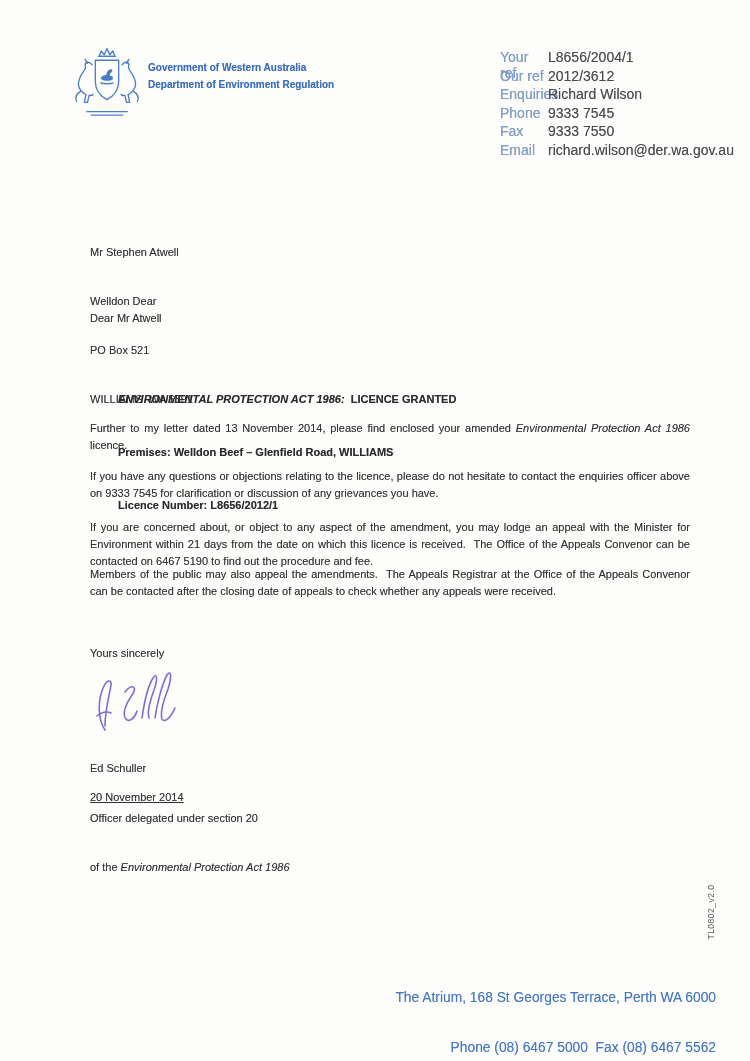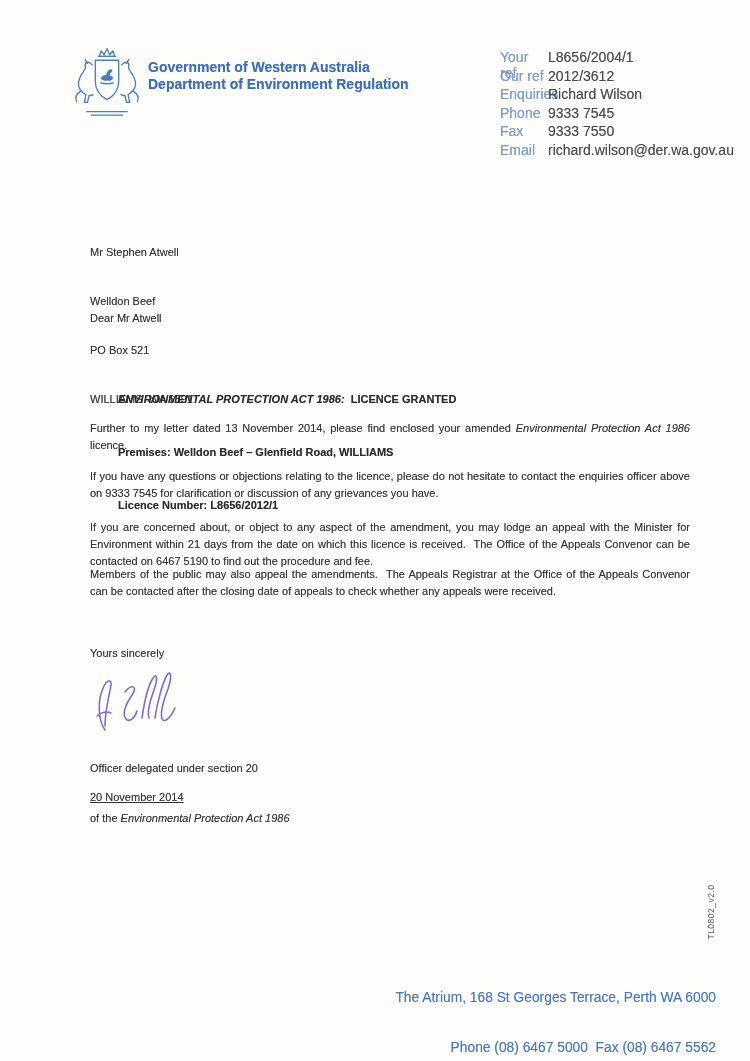--- a/index.html
+++ b/index.html
@@ -11,21 +11,21 @@
     background: #fdfdfc;
     overflow: hidden;
     font-family: "Liberation Sans", sans-serif;
     color: #333333;
   }
   .scan-text { text-shadow: 0 0 0.5px rgba(40,40,40,0.45); }
 
   
   .crest { position: absolute; left: 68px; top: 43px; }
   .org-block { position: absolute; left: 148px; top: 59px; line-height: 17px;
-               font-size: 14px; color: #3a6cc2; font-weight: bold;
+               font-size: 10px; color: #3a6cc2; font-weight: bold;
                text-shadow: 0 0 0.6px rgba(58,108,194,0.5); }
   .org-line1 .gov-prefix { font-weight: bold; }
 
   
   .refs { position: absolute; left: 500px; top: 49px; font-size: 14px; }
   .ref-row { display: flex; height: 18.6px; align-items: flex-start; }
   .ref-label { width: 48px; color: #7d9fd6; flex: 0 0 48px; }
   .ref-value { color: #4a4a4a; white-space: pre-wrap; }
 
   
@@ -115,21 +115,21 @@
       <span class="ref-value">9333 7550</span>
     </div>
     <div class="ref-row">
       <span class="ref-label">Email</span>
       <span class="ref-value">richard.wilson@der.wa.gov.au</span>
     </div>
   </div>
 
   <div class="abs recipient body-text scan-text">
     <div>Mr Stephen Atwell</div>
-    <div>Welldon Beef</div>
+    <div>Welldon Dear</div>
     <div>PO Box 521</div>
     <div>WILLIAMS  WA 6391</div>
   </div>
 
   <div class="abs salutation body-text scan-text">Dear Mr Atwell</div>
 
   <div class="abs subject body-text scan-text">
     <div><span class="act">ENVIRONMENTAL PROTECTION ACT 1986:</span><span>  LICENCE GRANTED</span></div>
     <div>Premises: Welldon Beef – Glenfield Road, WILLIAMS</div>
     <div>Licence Number: L8656/2012/1</div>
@@ -147,20 +147,21 @@
 
   <svg class="signature" width="95" height="70" viewBox="0 0 95 70" fill="none" stroke="#7b6fd4" stroke-width="1.6" stroke-linecap="round">
     <path d="M13,64 C6,54 5,34 12,20 C15,14 20,13 19,19 C18,26 13,44 13,60"></path>
     <path d="M5,50 C9,46 15,45 19,47"></path>
     <path d="M33,26 C40,17 46,21 40,29 C34,38 30,48 34,53 C37,57 43,52 45,45"></path>
     <path d="M50,52 C52,38 56,20 61,12 C65,6 66,13 62,24 C58,35 55,46 57,52"></path>
     <path d="M63,52 C65,38 70,18 75,9 C79,3 80,11 76,23 C71,36 68,47 70,53 C72,57 78,53 83,42"></path>
   </svg>
 
   <div class="abs name-block body-text scan-text">
+    <div>Ed Schuller</div>
     <div>Officer delegated under section 20</div>
     <div><span>of the </span><span class="italic">Environmental Protection Act 1986</span></div>
   </div>
 
   <div class="abs letter-date body-text scan-text">20 November 2014</div>
 
   <div class="form-code">TL0802_v2.0</div>
 
   <div class="footer">
     <div>The Atrium, 168 St Georges Terrace, Perth WA 6000</div>

